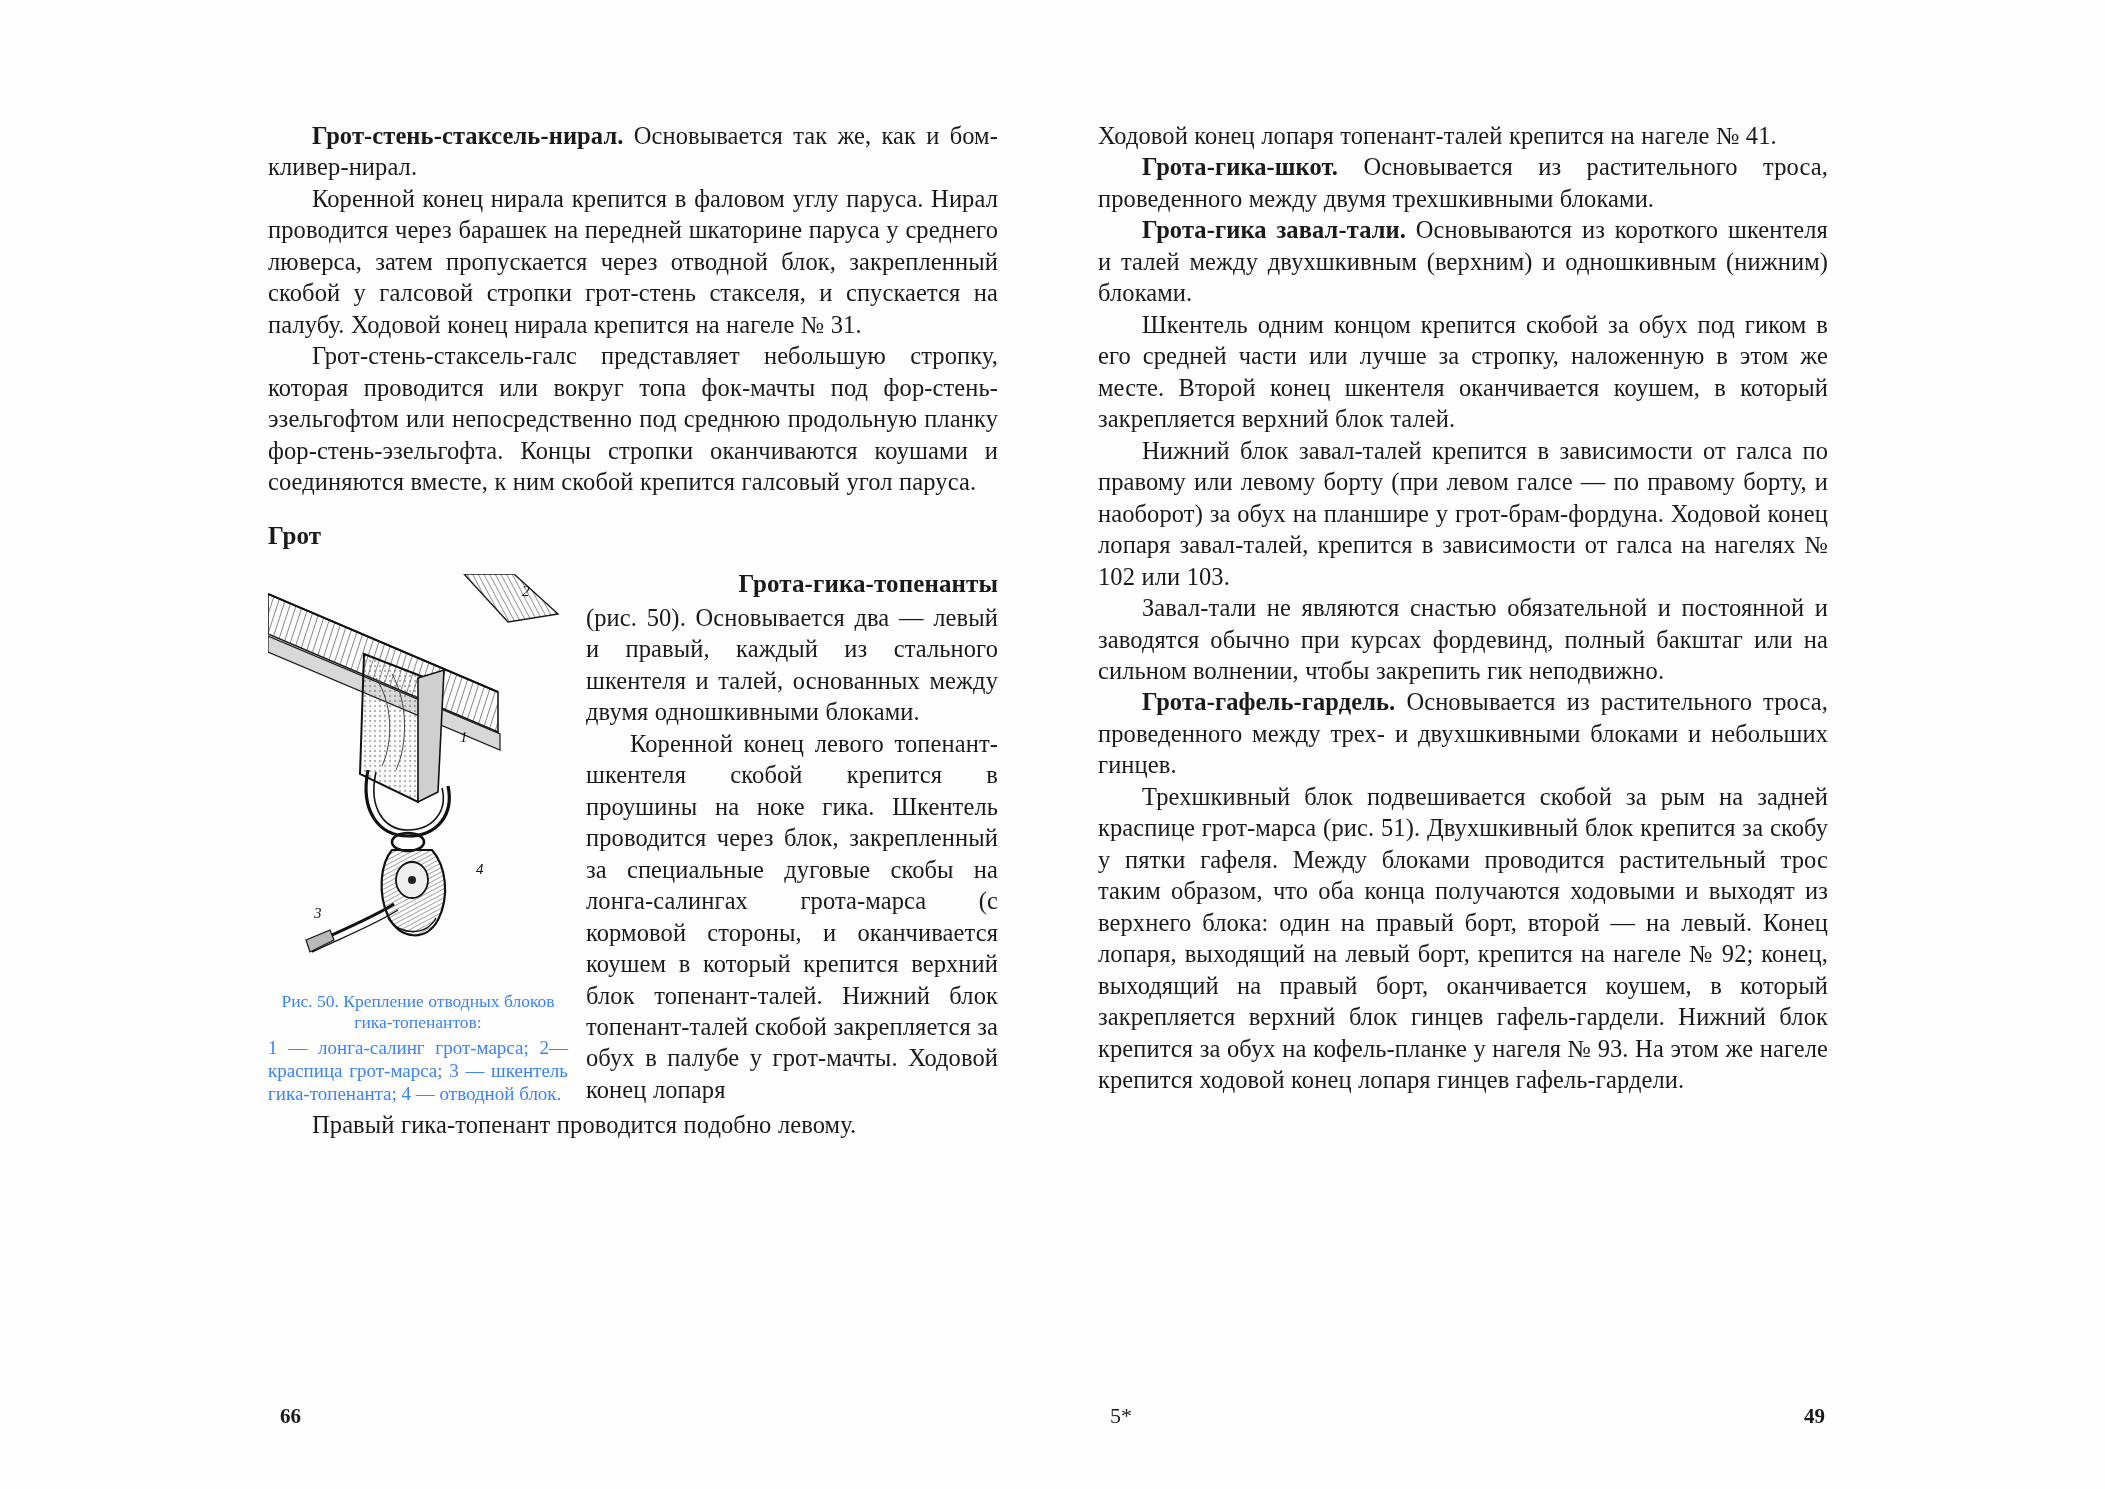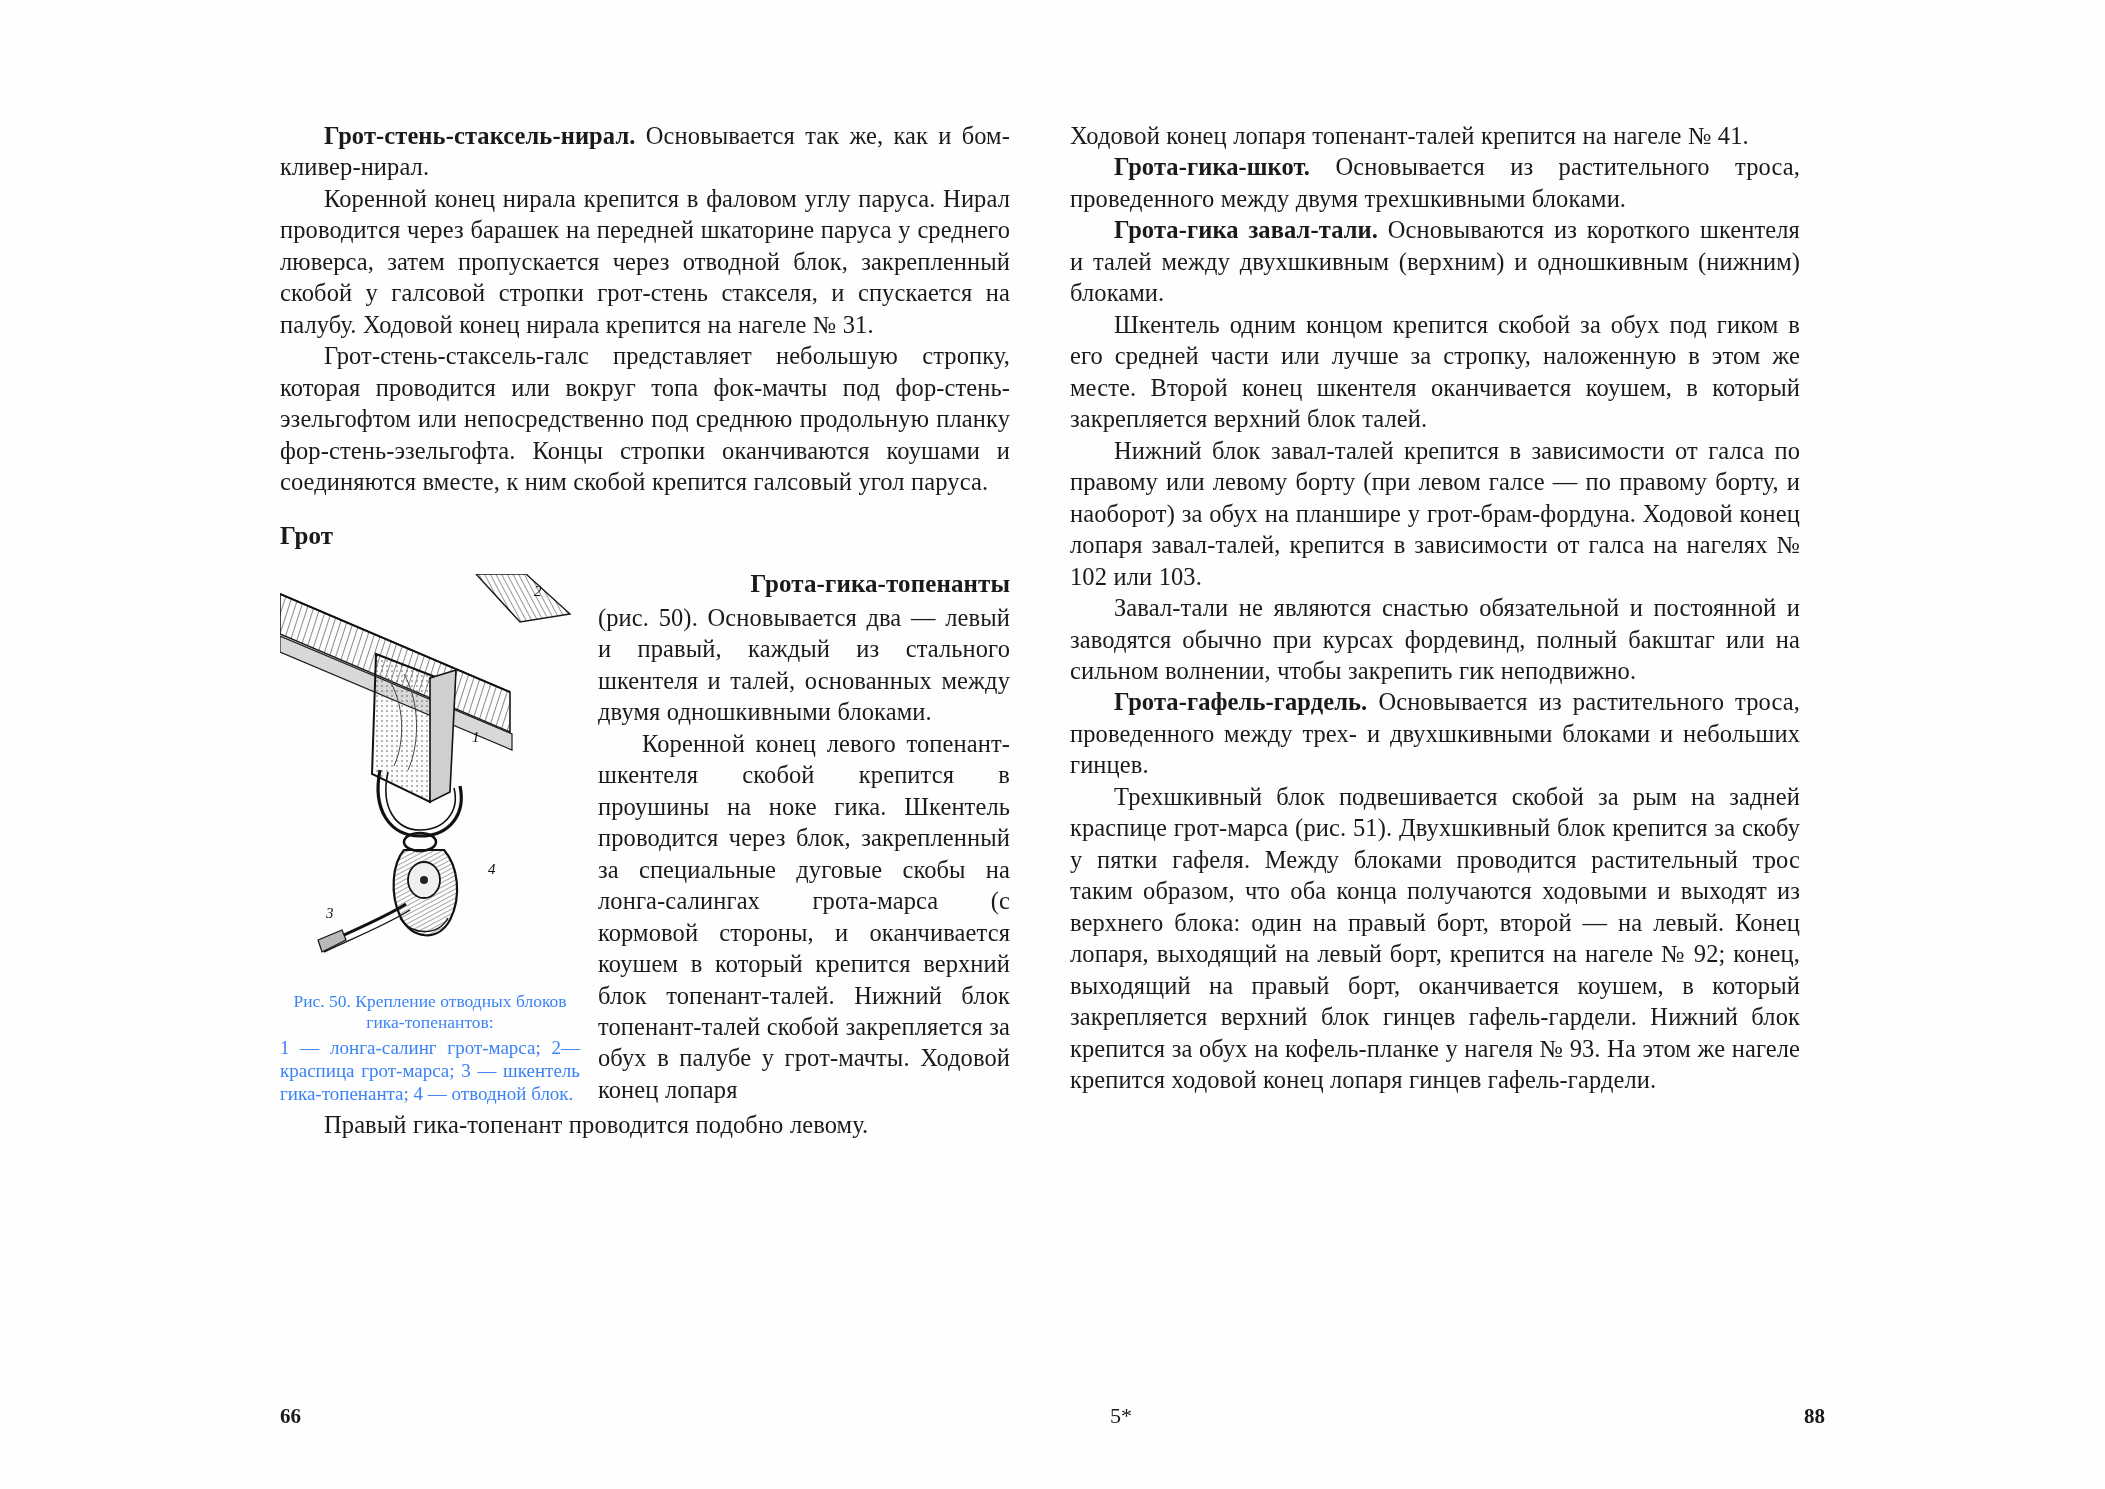--- a/index.html
+++ b/index.html
@@ -17,26 +17,26 @@
   }
   .page {
     position: absolute;
     left: 0; top: 0;
     width: 2105px;
     height: 1489px;
     background: #fefefe;
   }
   .spread {
     position: absolute;
-    left: 280px;
+    left: 268px;
     top: 120px;
     width: 1560px;
     height: 1200px;
     display: flex;
-    gap: 60px;
+    gap: 100px;
   }
   .col {
     width: 730px;
     position: relative;
   }
   p {
     margin: 0;
     font-size: 24.5px;
     line-height: 1.285;
     text-align: justify;
@@ -204,14 +204,14 @@
       <p>Завал-тали не являются снастью обязательной и постоянной и заводятся обычно при курсах фордевинд, полный бакштаг или на сильном волнении, чтобы закрепить гик неподвижно.</p>
 
       <p><b>Грота-гафель-гардель.</b><span> Основывается из растительного троса, проведенного между трех- и двухшкивными блоками и небольших гинцев.</span></p>
 
       <p>Трехшкивный блок подвешивается скобой за рым на задней краспице грот-марса (рис. 51). Двухшкивный блок крепится за скобу у пятки гафеля. Между блоками проводится растительный трос таким образом, что оба конца получаются ходовыми и выходят из верхнего блока: один на правый борт, второй — на левый. Конец лопаря, выходящий на левый борт, крепится на нагеле № 92; конец, выходящий на правый борт, оканчивается коушем, в который закрепляется верхний блок гинцев гафель-гардели. Нижний блок крепится за обух на кофель-планке у нагеля № 93. На этом же нагеле крепится ходовой конец лопаря гинцев гафель-гардели.</p>
     </div>
   </div>
 
   <div class="folio folio-left">66</div>
   <div class="folio-mark">5*</div>
-  <div class="folio folio-right">88</div>
+  <div class="folio folio-right">49</div>
 </div>
 
 </body></html>

